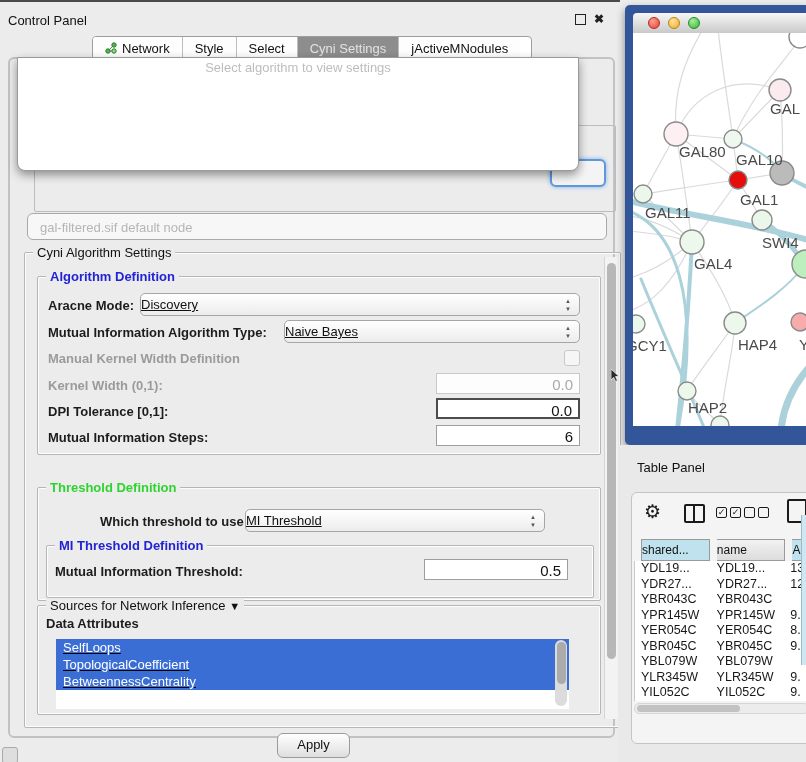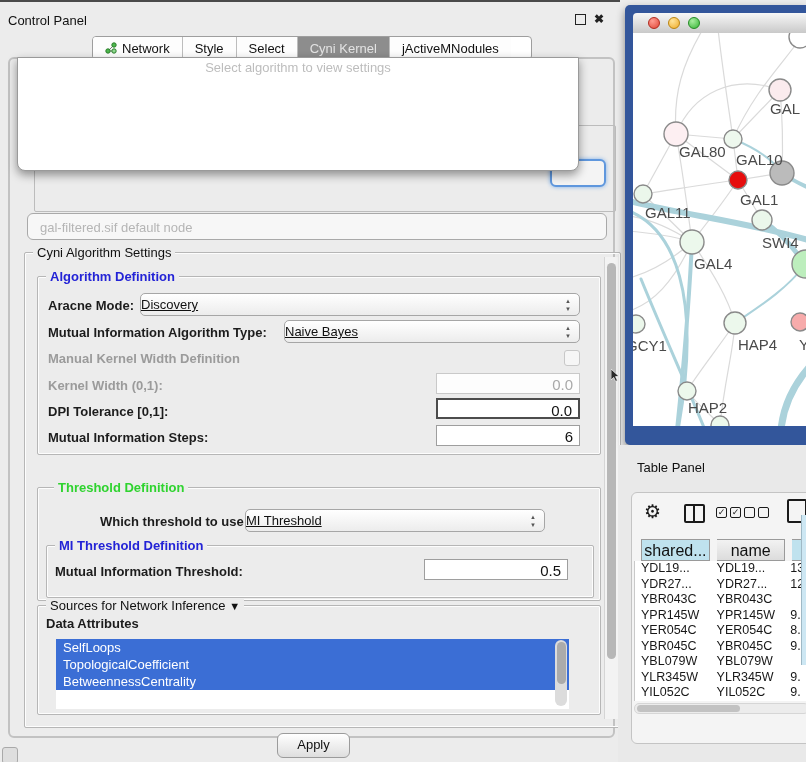--- a/index.html
+++ b/index.html
@@ -31,42 +31,42 @@
   
   #algo-popup{left:17px;top:57px;width:562px;height:114px;background:#fff;border:1px solid #9a9a9a;
       border-radius:0 0 8px 8px;box-shadow:0 4px 10px rgba(0,0,0,.4);z-index:30;padding-top:2px;box-sizing:border-box;}
   #popup-placeholder{text-align:center;color:#bdbdbd;font-size:13px;height:15px;}
   .pop-item{font-size:13.5px;color:#000;height:16px;line-height:16px;padding-left:3px;white-space:nowrap;}
   .pop-item.sel-bold{font-weight:bold;}
   
   .grp{position:absolute;border:1px solid #b6b6b6;border-radius:2px;box-shadow:inset 0 0 0 1px #fdfdfd;}
   .grp>legend{position:absolute;top:-8px;left:8px;background:#ececec;padding:0 4px;font-size:13px;}
   .leg-blue{color:#2323d6;font-weight:bold;}
-  .leg-green{color:#2fd32f;font-weight:bold;margin-left:8px;}
+  .leg-green{color:#2fd32f;font-weight:bold;}
   .leg-plain{color:#111;}
   #cyni-grp{left:14px;top:193px;width:595px;height:474px;}
   #algdef-grp{left:12px;top:23px;width:562px;height:177px;}
   #thr-grp{left:12px;top:234px;width:562px;height:112px;}
   #mithr-grp{left:8px;top:57px;width:546px;height:51px;}
   #src-grp{left:12px;top:352px;width:562px;height:108px;}
   .lbl{position:absolute;font-size:13px;font-weight:bold;color:#1c1c1c;white-space:nowrap;}
   .lbl.dis{color:#9b9b9b;}
   
   .combo{position:absolute;height:23px;background:linear-gradient(#ffffff,#ececec);
       border:1px solid #a6a6a6;border-radius:5px;font-size:13px;color:#111;
       line-height:22px;box-sizing:border-box;text-decoration:underline;}
   .combo .arrows{position:absolute;right:8px;top:3px;font-size:6px;color:#555;line-height:8px;text-align:center;}
   
   .field{position:absolute;height:21px;background:#fff;border:1px solid #9e9e9e;font-size:15px;color:#111;
       line-height:21px;text-align:right;padding-right:6px;box-sizing:border-box;}
   .field.dis{border-color:#c9c9c9;color:#a9a9a9;background:#fdfdfd;}
   .field.focus{border:2px solid #4c4c4c;}
   .checkbox{position:absolute;width:14px;height:14px;border:1px solid #c8c8c8;border-radius:3px;background:#f6f6f6;}
   
-  #src-list{position:absolute;left:18px;top:33px;width:513px;height:70px;background:#fff;overflow:hidden;}
+  #src-list{position:absolute;left:18px;top:33px;width:513px;height:70px;background:#fff;overflow:hidden;text-decoration:underline;}
   .src-item{background:#3b6ed5;color:#fff;font-size:13px;height:17px;line-height:17px;padding-left:7px;}
   #src-vscroll{position:absolute;left:499px;top:1px;width:12px;height:66px;background:#dcdcdc;border-radius:6px;}
   #src-vthumb{position:absolute;left:1.5px;top:2px;width:9px;height:42px;background:#ababab;border-radius:5px;}
   
   #set-vscroll{left:579px;top:4px;width:13px;height:462px;background:#f3f3f3;border-left:1px solid #d5d5d5;position:absolute;}
   #set-vthumb{position:absolute;left:2px;top:6px;width:9px;height:396px;background:#b7b7b7;border-radius:5px;}
   
   #apply-btn{left:267px;top:674px;width:71px;height:23px;border:1px solid #9b9b9b;border-radius:6px;
       background:linear-gradient(#ffffff,#dedede);font-size:13px;color:#111;text-align:center;line-height:22px;}
   
@@ -91,21 +91,21 @@
   #gear-icon{left:12px;top:7px;font-size:19px;color:#1a1a1a;}
   #cols-icon{left:52px;top:11px;width:17px;height:15px;border:2px solid #1a1a1a;border-radius:2px;}
   #cols-icon div{position:absolute;left:6.5px;top:0;width:2px;height:15px;background:#1a1a1a;}
   .cb-pair{display:flex;gap:3px;}
   #checked-pair{left:84px;top:14px;}
   #unchecked-pair{left:112px;top:14px;}
   .cb{width:9px;height:9px;border:1.4px solid #1a1a1a;border-radius:2px;font-size:9px;line-height:8px;color:#1a1a1a;text-align:center;}
   #doc-icon{left:155px;top:6px;width:16px;height:20px;border:2px solid #1a1a1a;border-radius:2px;background:#f4f4f4;}
   #tbl{position:absolute;left:2px;top:46px;width:196px;}
   .hdr-row{display:flex;height:22px;}
-  .hcell{border:1px solid #9a9a9a;border-left:none;font-size:16px;color:#111;text-align:center;line-height:21px;
+  .hcell{border:1px solid #9a9a9a;border-left:none;font-size:12px;color:#111;line-height:21px;
       background:linear-gradient(#f2f2f2,#dcdcdc);box-sizing:border-box;margin-left:7px;}
   .hcell:first-child{border-left:1px solid #9a9a9a;}
   .hcell.blue{background:#bfe2ee;}
   .c1{width:77px;} .c2{width:77px;} .c3{width:42px;}
   #tbl-rows{height:140px;overflow:hidden;background:#fff;border-left:1px solid #c9c9c9;}
   .trow{display:flex;height:15.5px;font-size:12.5px;color:#181818;}
   .tcell{white-space:nowrap;overflow:hidden;box-sizing:border-box;}
   .tcell.c1{padding-left:6px;} .tcell.c2{padding-left:5px;} .tcell.c3{padding-left:2px;}
   #tbl-vscroll{position:absolute;left:169px;top:22px;width:9px;height:150px;background:#cde7f3;border-left:1px solid #9fb9c6;}
   #tbl-hscroll{position:absolute;left:2px;top:210px;width:175px;height:11px;background:#ececec;border:1px solid #d6d6d6;border-radius:5px;box-sizing:border-box;}
@@ -137,21 +137,21 @@
       </span>
       <span>Network</span>
     </div>
     <div class="tab">
         <span>Style</span>
       </div>
     <div class="tab">
         <span>Select</span>
       </div>
     <div class="tab sel">
-        <span>Cyni Kernel</span>
+        <span>Cyni Settings</span>
       </div>
     <div class="tab">
         <span>jActiveMNodules</span>
       </div>
   </div>
 
   <div id="cp-frame" class="abs">
 
     <div id="hidden-grp" class="abs"></div>
     <div id="hidden-combo-focus" class="abs"></div>

